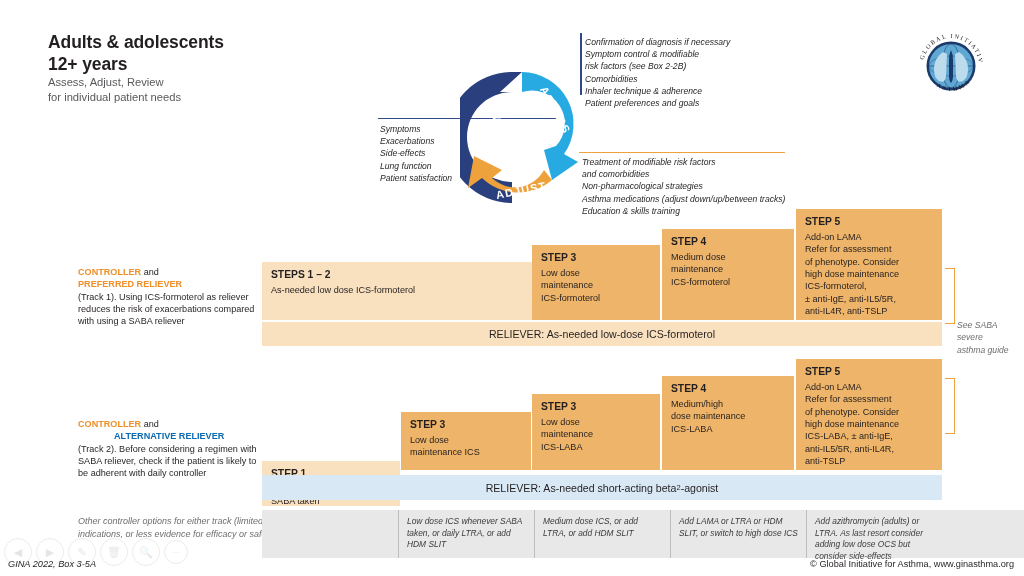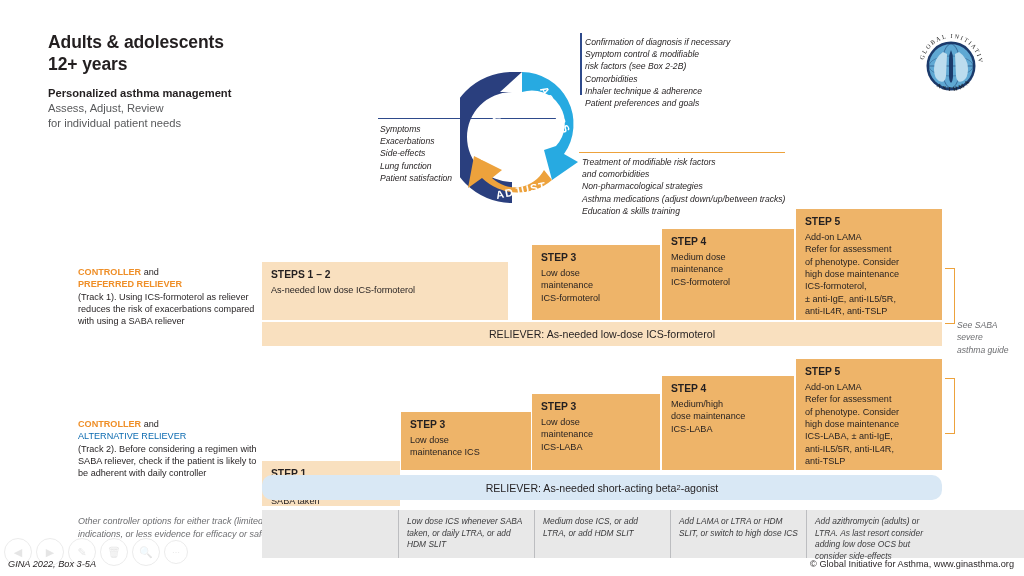--- a/index.html
+++ b/index.html
@@ -27,39 +27,39 @@
   .cyc-adjust{left:207px;top:126px;}
   .cyc-review{left:5px;top:93px;}
   .rule{position:absolute;height:1px;}
   .rule-assess{left:205px;top:3px;width:2px;height:62px;background:#2e4a8b;}
   .rule-adjust{left:204px;top:122px;width:206px;height:1.4px;background:#eda23c;}
   .rule-review{left:3px;top:88px;width:178px;height:1.4px;background:#2e4a8b;}
 
   
   .leftdesc{position:absolute;width:190px;font-size:9.1px;line-height:1.36;color:#58595b;}
   .leftdesc .hl-o{color:#ef8f28;font-weight:bold;}
-  .leftdesc .hl-b{color:#0b6ab0;font-weight:normal;}
+  .leftdesc .hl-b{color:#0b6ab0;font-weight:bold;margin-left:36px;}
   .leftdesc .plain{color:#231f20;font-weight:normal;}
   .ld1{left:78px;top:266px;}
   .ld2{left:78px;top:418px;}
   .other-label{position:absolute;left:78px;top:515px;width:200px;font-size:9px;
     font-style:italic;line-height:1.45;color:#6d6e71;}
 
   
   .stepbox{position:absolute;box-sizing:border-box;padding:7px 26px 5px 9px;}
   .sb-light{background:#f9e0bf;}
   .sb-dark{background:#eeb469;}
   .sb-title{font-size:10.3px;font-weight:bold;color:#231f20;line-height:1.25;margin-bottom:2px;}
   .sb-body{font-size:9.1px;color:#231f20;line-height:1.36;}
 
   
   .reliever{position:absolute;box-sizing:border-box;display:flex;align-items:center;
     justify-content:center;font-size:10.6px;color:#231f20;}
   .rel-orange{background:#f9e0bf;}
-  .rel-blue{background:#d9e8f5;border-radius:10px;}
+  .rel-blue{background:#d9e8f5;}
 
   
   .gina-note{position:absolute;font-style:italic;font-size:8.6px;line-height:1.45;
     color:#6d6e71;white-space:nowrap;}
   .bracket{position:absolute;border:1.6px solid #eda23c;border-left:none;width:9px;}
 
   
   .opt-table{position:absolute;left:262px;top:510px;width:808px;height:48px;
     background:#e8e8e8;box-sizing:border-box;display:flex;}
   .opt-cell{box-sizing:border-box;padding:6px 7px 0 8px;font-size:8.4px;font-style:italic;
@@ -77,21 +77,20 @@
   .wm-btn.small{width:22px;height:22px;margin-top:2px;font-size:8px;}
 </style>
 </head>
 <body>
 
 <div class="root">
 
   <div class="title-block">
     <div class="t-main">Adults &amp; adolescents</div>
     <div class="t-main">12+ years</div>
-    <div class="t-sub">Personalized asthma management</div>
     <div class="t-desc">Assess, Adjust, Review</div>
     <div class="t-desc">for individual patient needs</div>
   </div>
 
   <div class="gina-logo">
     <svg width="72" height="72" viewBox="0 0 72 72">
       <defs>
         <path id="arcTop" d="M 8,36 A 28,28 0 0 1 64,36"></path>
         <path id="arcBot" d="M 11,36 A 25,25 0 0 0 61,36"></path>
       </defs>
@@ -161,21 +160,21 @@
     <span class="hl-o">PREFERRED RELIEVER</span><br>
     <span class="plain">(Track 1). Using ICS-formoterol as reliever reduces the risk of exacerbations compared with using a SABA reliever</span>
   </div>
 
   <div class="leftdesc ld2">
     <span class="hl-o">CONTROLLER</span><span class="plain"> and</span><br>
     <span class="hl-b">ALTERNATIVE RELIEVER</span><br>
     <span class="plain">(Track 2). Before considering a regimen with SABA reliever, check if the patient is likely to be adherent with daily controller</span>
   </div>
 
-  <div class="stepbox sb-light" style="left:262px;top:262px;width:246px;height:58px;">
+  <div class="stepbox sb-light" style="left:262px;top:262px;width:270px;height:58px;">
     <div class="sb-title">STEPS 1 – 2</div>
     <div class="sb-body" style="white-space:pre-line">As-needed low dose ICS-formoterol</div>
   </div>
 
   <div class="stepbox sb-dark" style="left:532px;top:245px;width:128px;height:75px;">
     <div class="sb-title">STEP 3</div>
     <div class="sb-body" style="white-space:pre-line">Low dose
 maintenance
 ICS-formoterol</div>
   </div>

